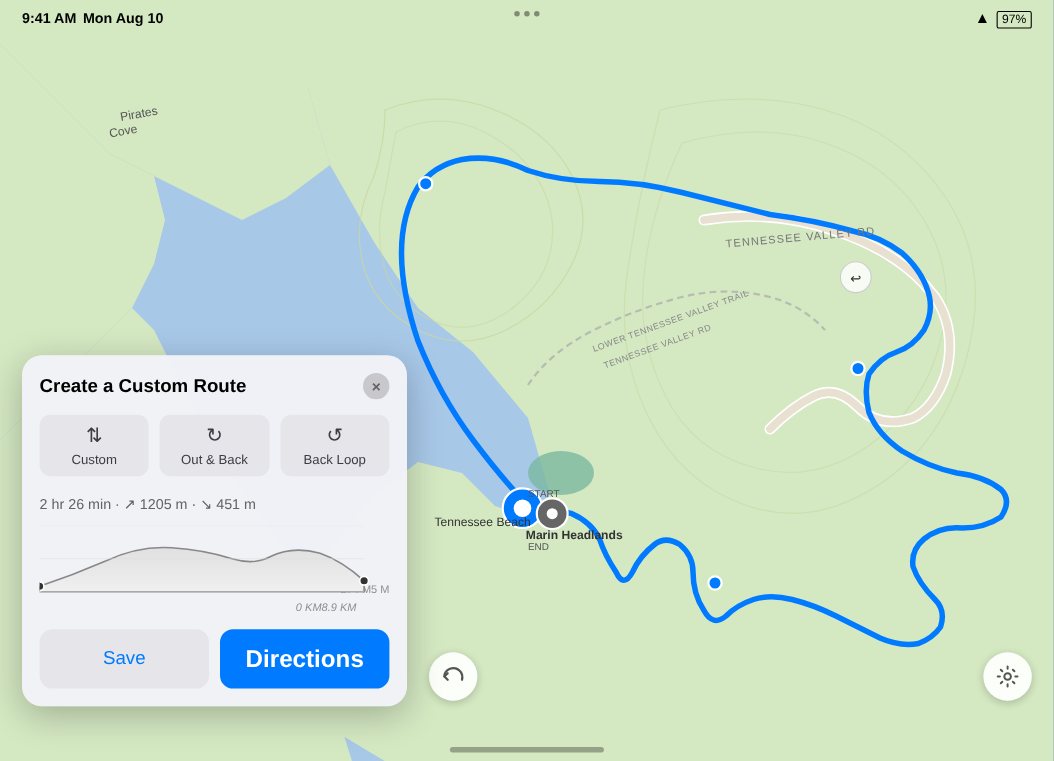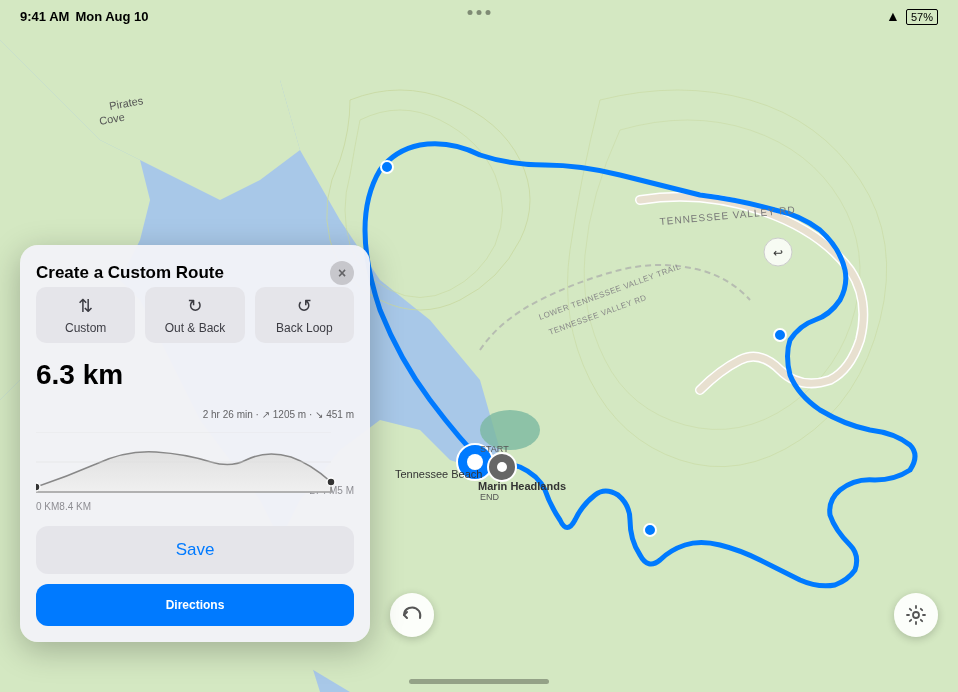--- a/index.html
+++ b/index.html
@@ -67,21 +67,21 @@
       border-radius: 18px;
       box-shadow: 0 8px 32px rgba(0,0,0,0.25);
       padding: 16px;
       z-index: 200;
     }
 
     .panel-header {
       display: flex;
       align-items: center;
       justify-content: space-between;
-      margin-bottom: 2px;
+      margin-bottom: 14px;
     }
 
     .panel-title {
       font-size: 17px;
       font-weight: 600;
       color: #000;
     }
 
     .close-btn {
       width: 24px;
@@ -131,24 +131,23 @@
       margin-bottom: 12px;
     }
 
     .distance-text {
       font-size: 28px;
       font-weight: 700;
       color: #000;
     }
 
     .stats-details {
-      font-size: 10px;
+      font-size: 13px;
       color: #636366;
       margin-top: 18px;
-      text-align: right;
     }
 
     
     .elevation-chart {
       position: relative;
       height: 80px;
       margin-bottom: 14px;
       background: transparent;
     }
 
@@ -179,42 +178,41 @@
 
     .chart-x-label {
       font-size: 10px;
       color: #8e8e93;
     }
 
     
     .bottom-buttons {
       display: flex;
       gap: 10px;
-      flex-direction: column;
     }
 
     .save-btn {
       flex: 1;
       padding: 14px;
       background: #e5e5ea;
       border: none;
       border-radius: 12px;
       font-size: 17px;
       font-weight: 500;
       color: #007aff;
       cursor: pointer;
     }
 
     .directions-btn {
       flex: 1;
       padding: 14px;
       background: #007aff;
       border: none;
       border-radius: 12px;
-      font-size: 12px;
+      font-size: 22px;
       font-weight: 600;
       color: #fff;
       cursor: pointer;
     }
 
     
     .undo-btn {
       position: absolute;
       bottom: 55px;
       left: 390px;
@@ -345,21 +343,21 @@
   </div>
   <div class="three-dots">
     <div class="dot"></div>
     <div class="dot"></div>
     <div class="dot"></div>
   </div>
   <div class="status-bar-right">
     <span style="font-size:14px;">▲</span>
     <span style="font-size:13px; font-weight:400;">
       <span style="border:1.5px solid #000; border-radius:2px; padding:1px 4px; font-size:11px;">
-        <span>57%</span>
+        <span>97%</span>
       </span>
     </span>
   </div>
 </div>
 
 <div class="route-panel">
 
   <div class="panel-header">
     <span class="panel-title">Create a Custom Route</span>
     <button class="close-btn">×</button>
@@ -374,21 +372,20 @@
       <span class="btn-icon">↻</span>
       <span>Out &amp; Back</span>
     </button>
     <button class="action-btn">
       <span class="btn-icon">↺</span>
       <span>Back Loop</span>
     </button>
   </div>
 
   <div class="stats-section">
-    <div class="distance-text">6.3 km</div>
     <div class="stats-details">
       <span>2 hr 26 min</span> · 
       <span>↗ 1205 m</span> · 
       <span>↘ 451 m</span>
     </div>
   </div>
 
   <div class="elevation-chart">
     <div class="chart-labels">
       <span class="chart-label">274 M</span>
@@ -405,23 +402,23 @@
       <path d="M 0 55 Q 30 45 60 32 Q 90 18 120 20 Q 150 22 175 30 Q 195 36 210 28 Q 230 18 255 25 Q 275 32 295 50 L 295 60 L 0 60 Z" fill="url(#elevGrad)" stroke="#888" stroke-width="1.5"></path>
 
       <circle cx="0" cy="55" r="4" fill="#333" stroke="white" stroke-width="1.5"></circle>
 
       <circle cx="295" cy="50" r="4" fill="#333" stroke="white" stroke-width="1.5"></circle>
 
       <line x1="0" y1="0" x2="295" y2="0" stroke="#ddd" stroke-width="0.5"></line>
       <line x1="0" y1="30" x2="295" y2="30" stroke="#ddd" stroke-width="0.5"></line>
       <line x1="0" y1="60" x2="295" y2="60" stroke="#ddd" stroke-width="0.5"></line>
     </svg>
-    <div class="chart-x-labels" style="position:absolute;bottom:0;left:0;right:30px;display:flex;justify-content:flex-start;">
+    <div class="chart-x-labels" style="position:absolute;bottom:0;left:0;right:30px;display:flex;justify-content:flex-end;font-style:italic;">
       <span class="chart-x-label">0 KM</span>
-      <span class="chart-x-label">8.4 KM</span>
+      <span class="chart-x-label">8.9 KM</span>
     </div>
   </div>
 
   <div class="bottom-buttons">
     <button class="save-btn">Save</button>
     <button class="directions-btn">Directions</button>
   </div>
 </div>
 
 <button class="undo-btn">

